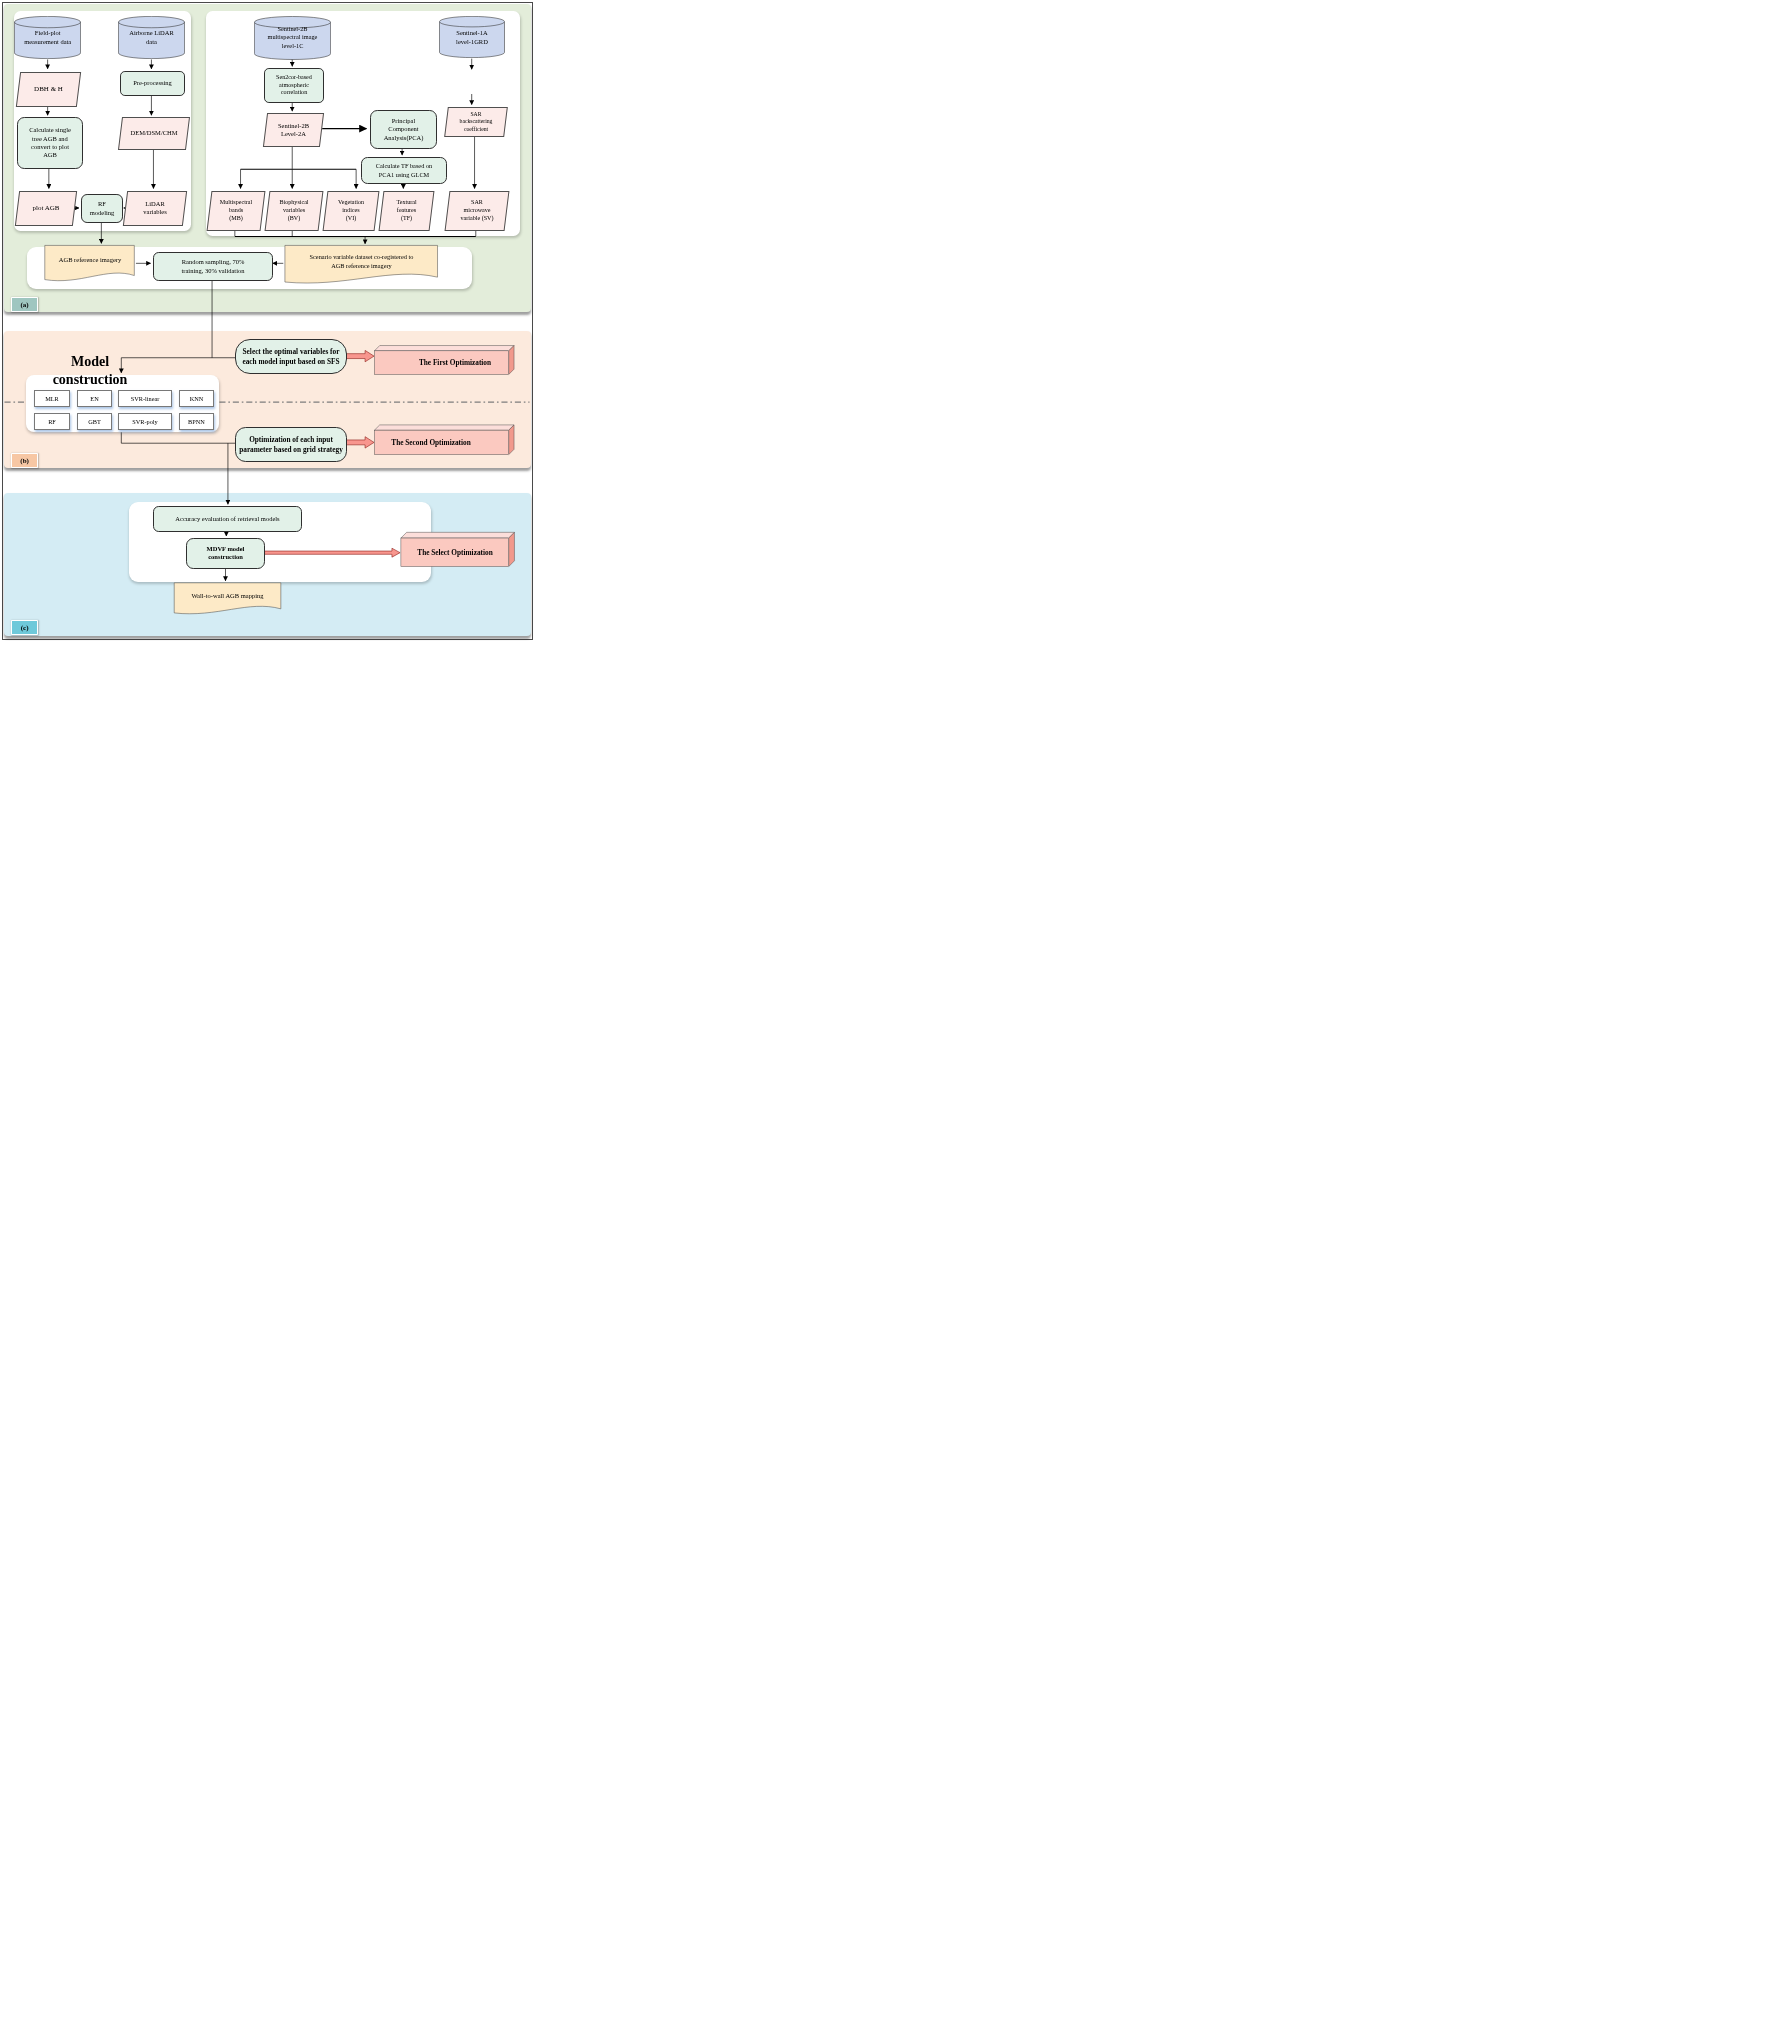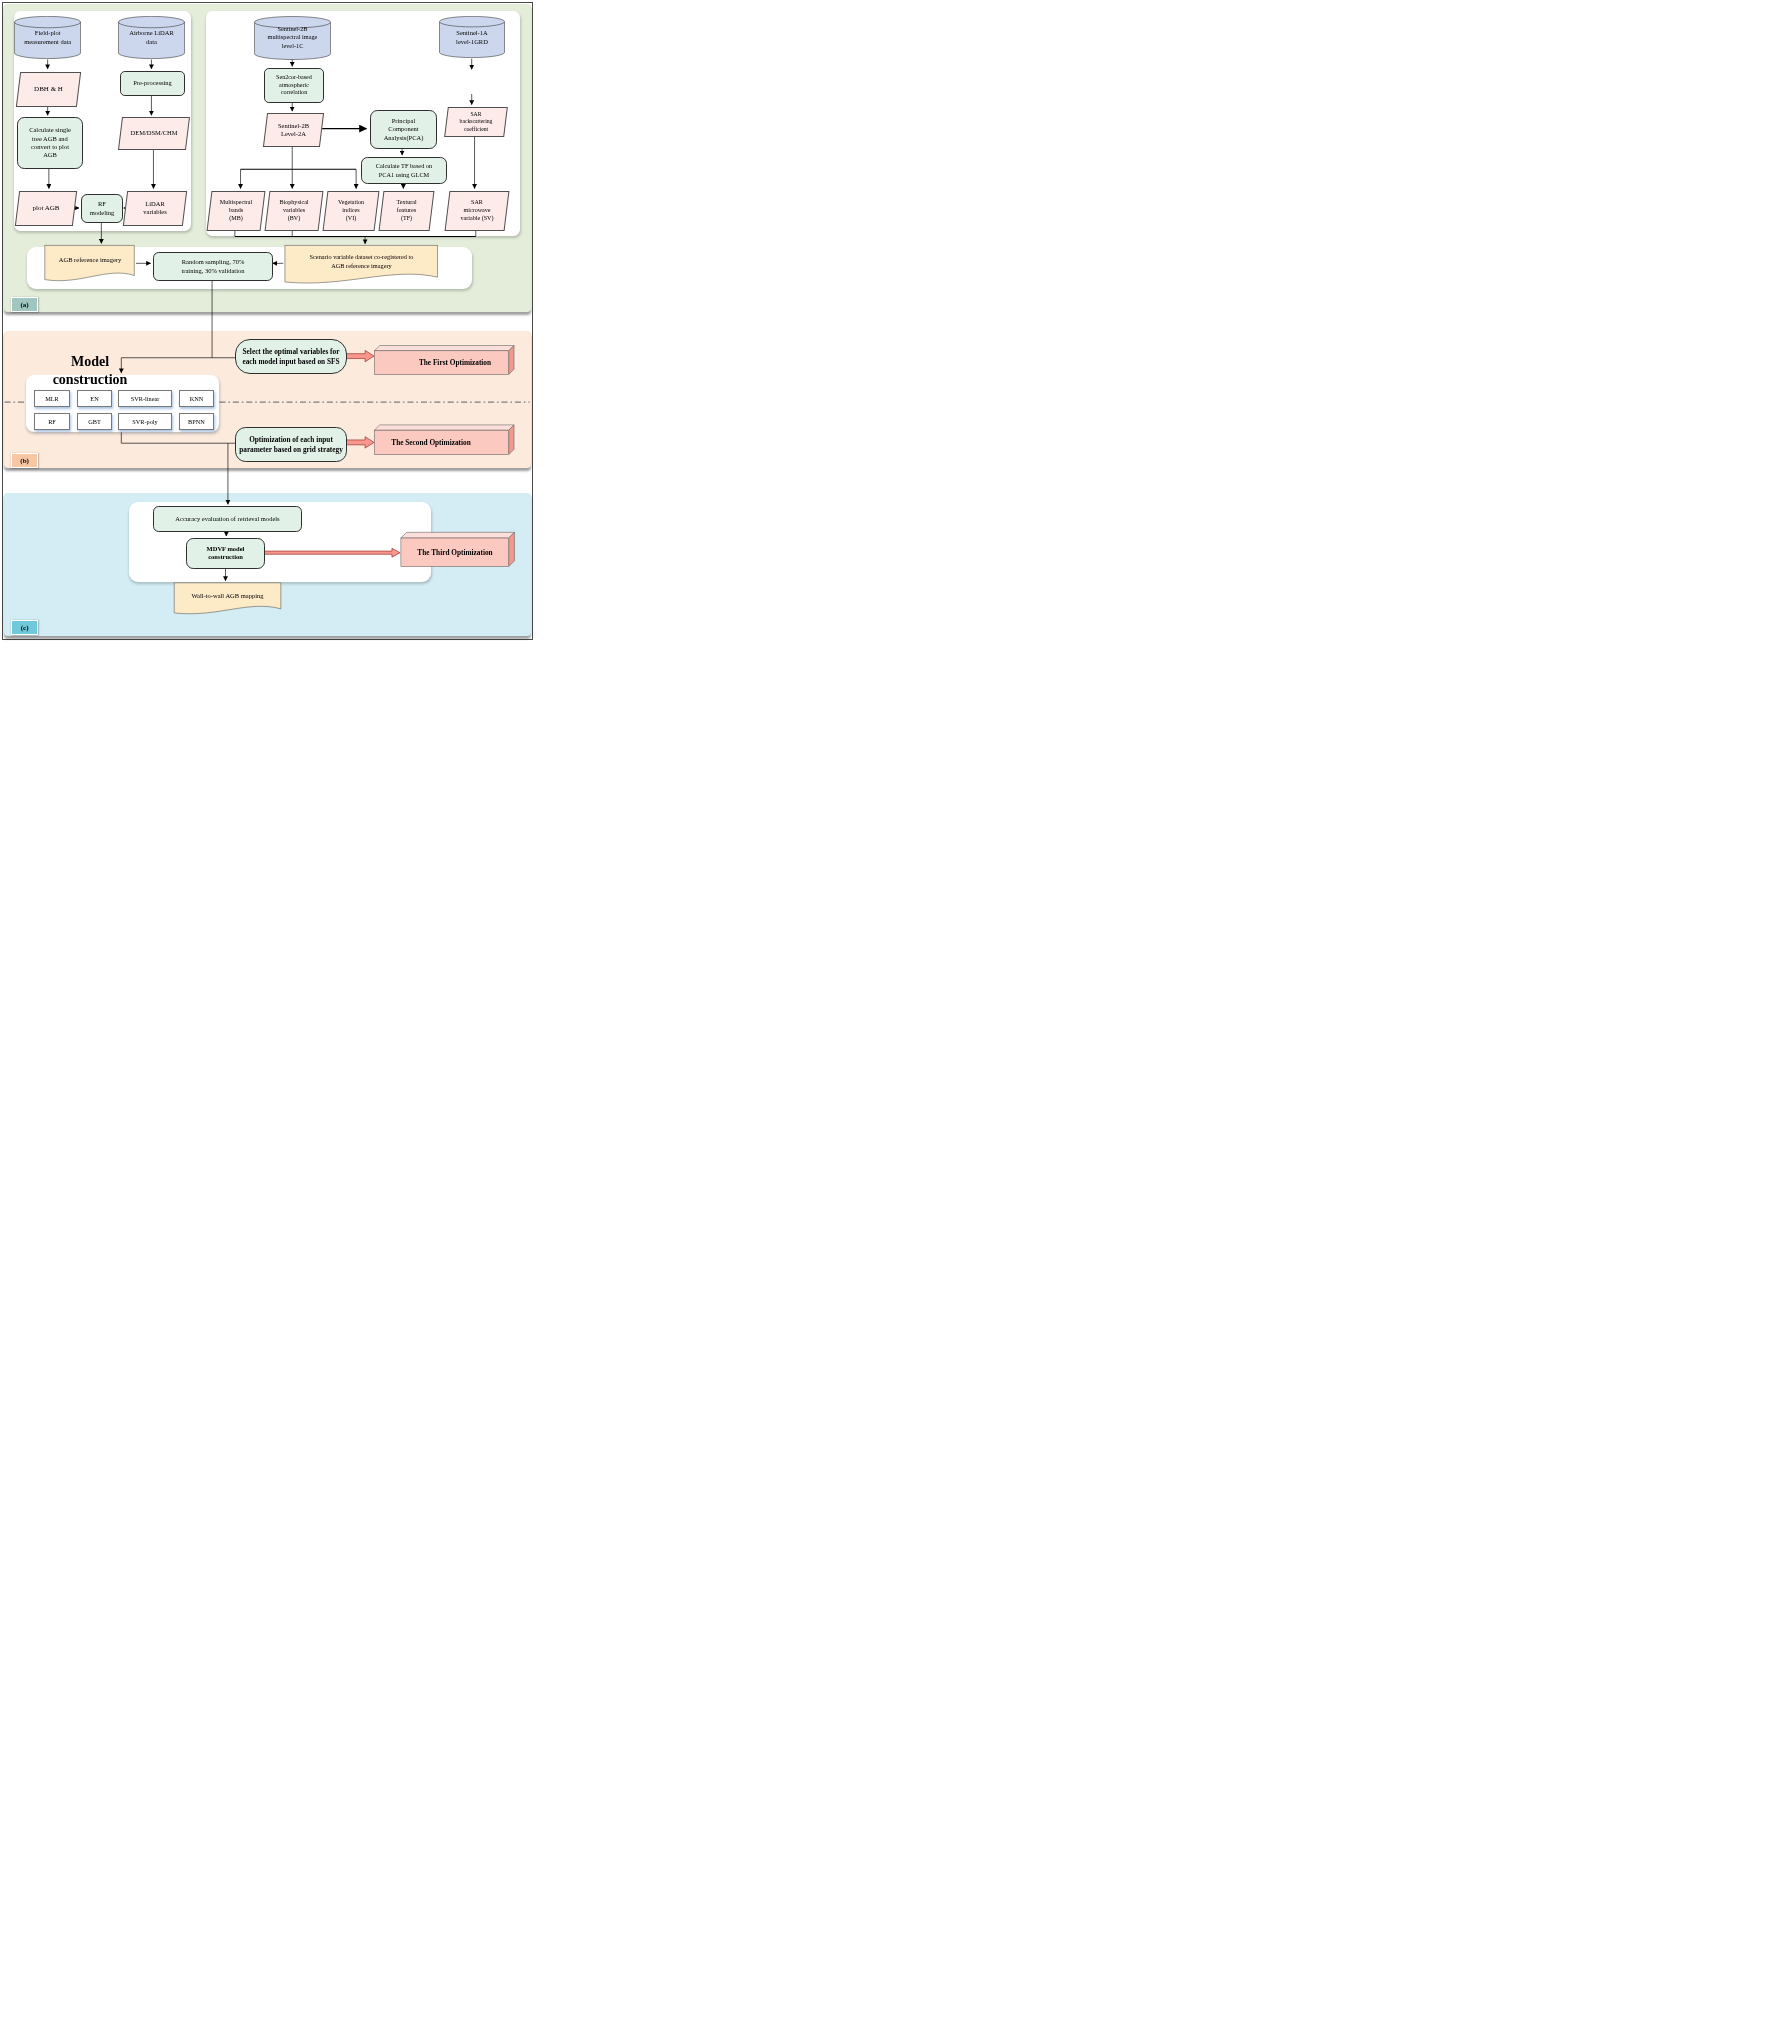--- a/index.html
+++ b/index.html
@@ -251,19 +251,19 @@
 
   <div class="opt-label" style="left:364px;top:430px;width:134px;height:24.4px;">The Second Optimization</div>
 
   <div class="badge" style="left:11.4px;top:453px;background:#f7c7a4;">(b)</div>
 
   <div class="node proc" style="left:153px;top:506px;width:147px;height:23.6px;border-radius:5.7px;font-size:6.5px;">Accuracy evaluation of retrieval models</div>
 
   <div class="node proc b" style="left:186px;top:538px;width:77px;height:28.5px;border-radius:7.3px;font-size:6.5px;">MDVF model
 construction</div>
 
-  <div class="opt-label" style="left:401px;top:538px;width:108px;height:28.5px;">The Third Optimization</div>
+  <div class="opt-label" style="left:401px;top:538px;width:108px;height:28.5px;">The Select Optimization</div>
 
   <div class="doc-text" style="left:174px;top:583px;width:107px;height:26px;font-size:6.5px;">Wall-to-wall AGB mapping</div>
 
   <div class="badge" style="left:11.4px;top:620px;background:#6fc9da;">(c)</div>
 </div>
 
 
 </body></html>

